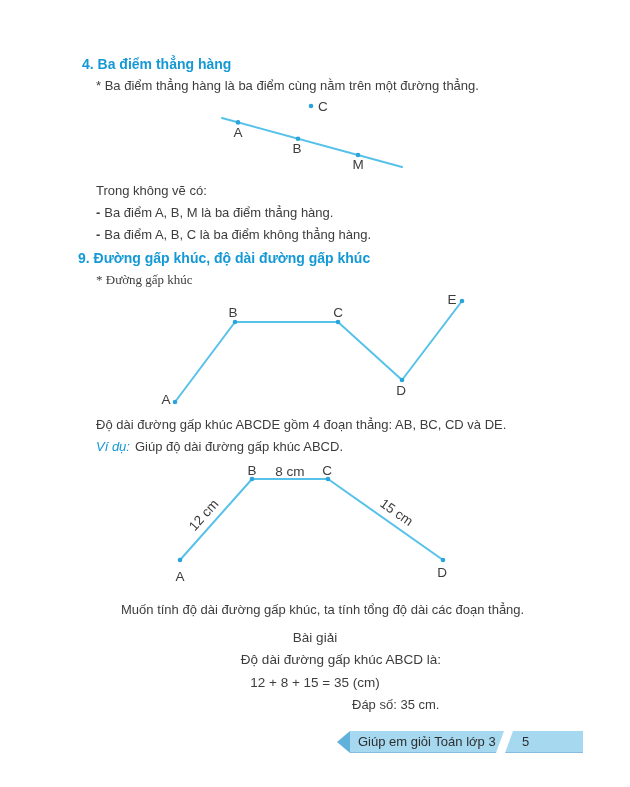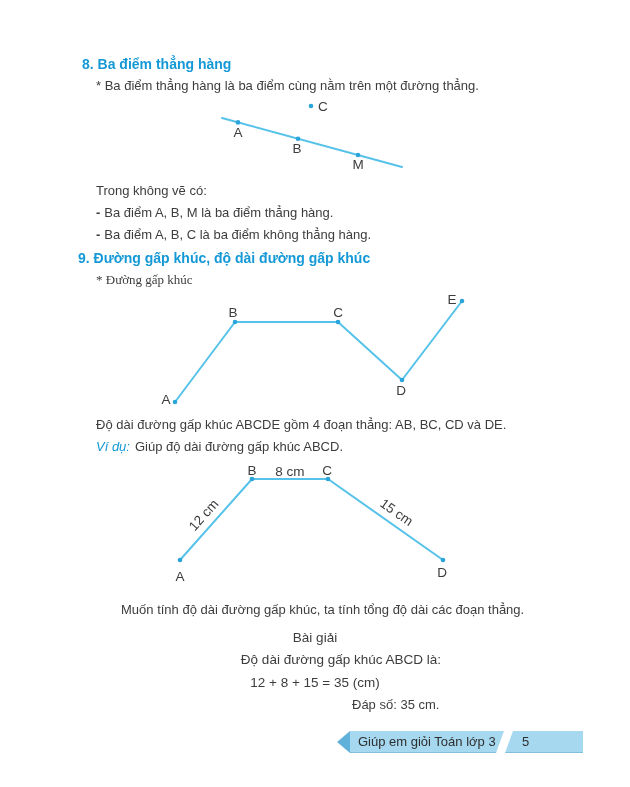--- a/index.html
+++ b/index.html
@@ -32,21 +32,21 @@
     clip-path:polygon(100% 0,100% 100%,0 50%);}
   .footer-bar{flex:1;background:var(--footer-bar);display:flex;align-items:center;
     border-bottom:1.5px solid var(--footer-edge);box-sizing:border-box;height:22px;}
   .footer-title{font-size:13px;color:#2e2e2e;padding-left:8px;width:142px;flex:none;}
   .footer-slash{width:9px;height:22px;background:var(--paper);transform:skewX(-20deg);flex:none;}
   .footer-page{font-size:13px;color:#2e2e2e;padding-left:13px;}
 </style>
 </head>
 <body>
 
-<div class="abs heading" style="left:82px;top:56px;">8. Ba điểm thẳng hàng</div>
+<div class="abs heading" style="left:82px;top:56px;">4. Ba điểm thẳng hàng</div>
 <div class="abs body-line" style="left:96px;top:78px;">* Ba điểm thẳng hàng là ba điểm cùng nằm trên một đường thẳng.</div>
 
 <svg class="abs" style="left:170px;top:95px;" width="280" height="80" viewBox="0 0 280 80">
   <circle class="fig-dot" cx="141" cy="11" r="2.3"></circle>
   <text class="fig-label" x="148" y="16">C</text>
   <line class="fig-line" x1="52" y1="23" x2="232" y2="72"></line>
   <circle class="fig-dot" cx="68" cy="27.4" r="2.3"></circle>
   <circle class="fig-dot" cx="128" cy="43.7" r="2.3"></circle>
   <circle class="fig-dot" cx="188" cy="60" r="2.3"></circle>
   <text class="fig-label" x="68" y="42" text-anchor="middle">A</text>

